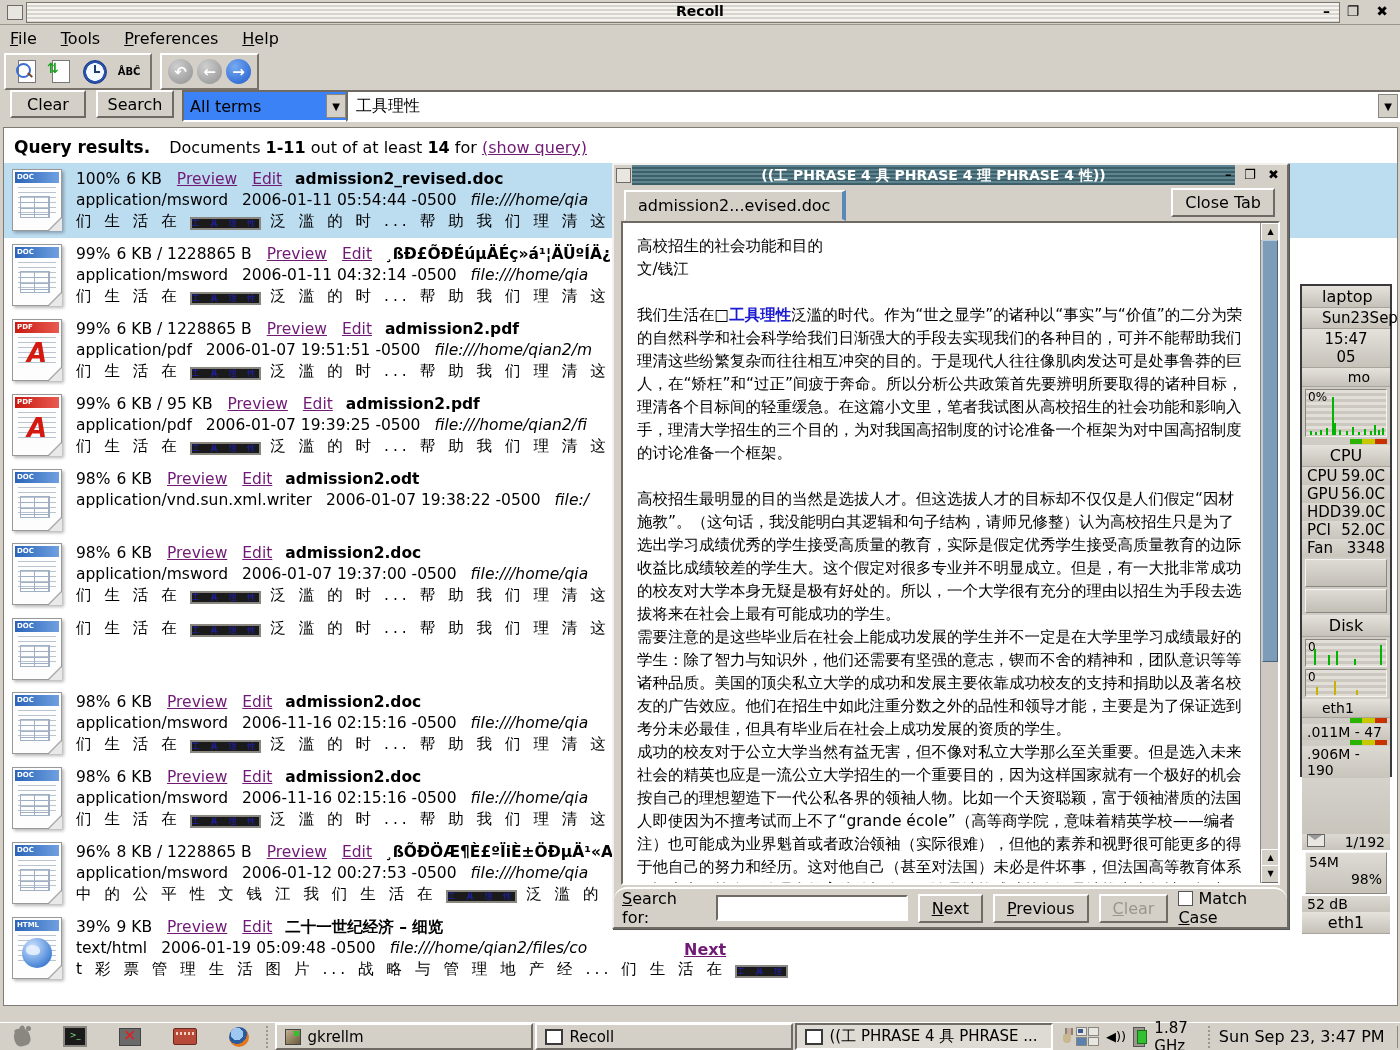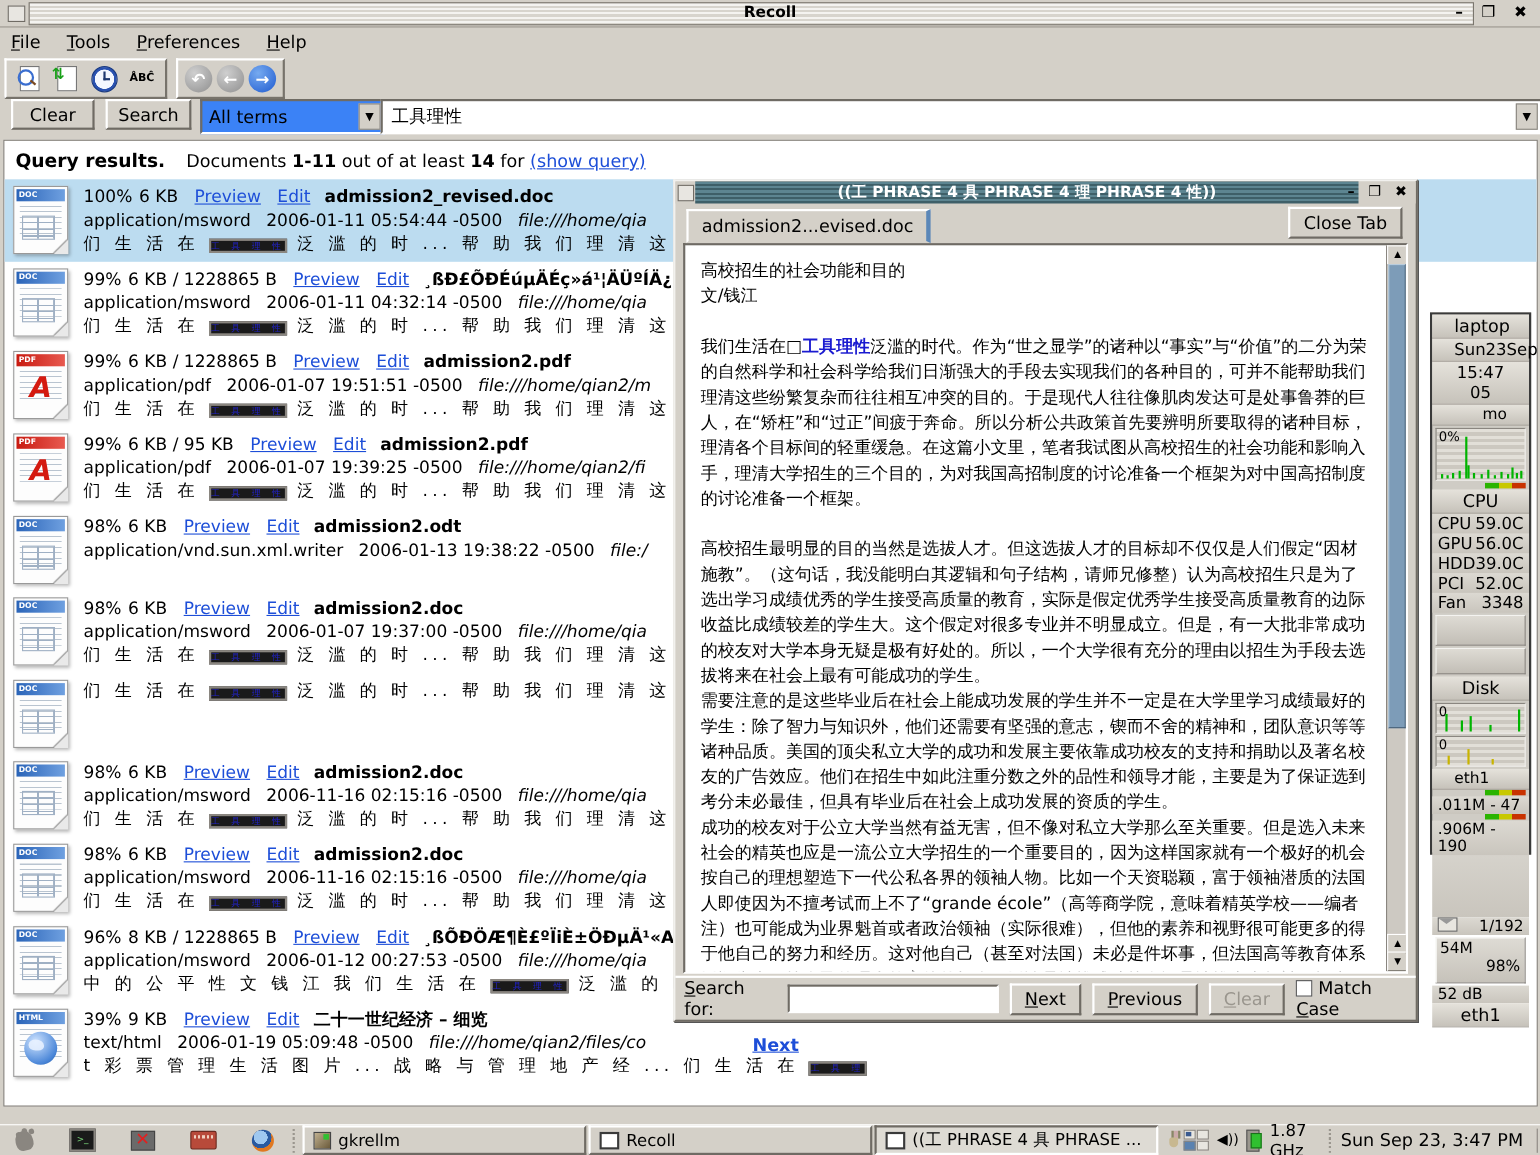--- a/index.html
+++ b/index.html
@@ -37,21 +37,21 @@
   #btn-clear{position:absolute;left:10px;top:0;width:76px;height:28px;}
   #btn-search{position:absolute;left:96px;top:0;width:78px;height:28px;}
   #combo-mode{position:absolute;left:182px;top:0;width:158px;height:28px;background:#3b82f6;border:2px solid;border-color:#6f6b64 #ffffff #ffffff #6f6b64;font-size:16px;display:flex;align-items:center;padding-left:6px;}
   .combo-arrow{position:absolute;right:2px;top:2px;bottom:2px;width:18px;background:#d4d0c8;border:1px solid #8a8680;display:flex;align-items:center;justify-content:center;font-size:10px;}
   #query-box{position:absolute;left:346px;top:0;width:1044px;height:28px;background:#fff;border:2px solid;border-color:#6f6b64 #ffffff #ffffff #6f6b64;font-size:16px;display:flex;align-items:center;padding-left:8px;}
   
   #results-frame{position:absolute;left:3px;top:127px;width:1393px;height:877px;background:#fff;border:1px solid #7f7b74;overflow:hidden;}
   #results-header{padding:9px 10px 6px 10px;font-size:16px;}
   #results-header .qr{font-weight:bold;font-size:17px;margin-right:14px;}
   #results-header b{font-weight:bold;}
-  a.link{color:#1d4ed8;text-decoration:underline;cursor:pointer;}
+  a.link{color:#701a75;text-decoration:underline;cursor:pointer;}
   .row{display:flex;padding:6px 0 6px 8px;}
   .row.selected{background:#bcdcf0;}
   .ficon{width:48px;height:60px;margin-right:14px;flex:none;position:relative;background:#fdfdfd;border:1px solid #999;box-shadow:2px 2px 3px rgba(0,0,0,.28);}
   .ficon::after{content:"";position:absolute;right:-1px;bottom:-1px;border-style:solid;border-width:0 0 13px 13px;border-color:transparent transparent #e9e9e9 transparent;filter:drop-shadow(-1px -1px 0 #aaa);}
   .ficon .bar{position:absolute;top:2px;left:2px;right:2px;height:11px;font-size:7px;color:#fff;font-weight:bold;line-height:11px;padding-left:2px;}
   .icon-doc .bar{background:linear-gradient(90deg,#2a64b8,#6fa0e0);}
   .icon-pdf .bar{background:linear-gradient(90deg,#c81a10,#e85a50);}
   .icon-html .bar{background:linear-gradient(90deg,#2a64b8,#6fa0e0);}
   .ficon .lines{position:absolute;left:5px;right:5px;top:17px;height:26px;background:repeating-linear-gradient(180deg,#b9c4d0 0 1px,transparent 1px 5px);}
   .icon-doc .grid{position:absolute;left:7px;top:26px;width:28px;height:20px;border:1px solid #9fb0c4;background:
@@ -84,21 +84,21 @@
   #pw-tab{position:absolute;left:10px;top:5px;padding:4px 12px;font-size:16px;background:#d4d0c8;border:2px solid;border-color:#ffffff #6f6b64 transparent #ffffff;border-right-color:#5b87b8;border-right-width:4px;}
   #pw-closetab{position:absolute;right:12px;top:3px;padding:3px 12px;font-size:16px;}
   #pw-text{position:absolute;left:7px;right:7px;top:56px;bottom:42px;background:#fff;border:2px solid;border-color:#6f6b64 #ffffff #ffffff #6f6b64;overflow:hidden;}
   #pw-text-inner{position:absolute;left:14px;right:34px;top:12px;font-size:15.5px;line-height:23px;}
   .pline{min-height:23px;}
   .pblank{height:23px;}
   .hl{color:#1a1ad0;font-weight:bold;}
   #pw-scroll{position:absolute;right:0;top:0;bottom:0;width:17px;background:#cdc9c2;border-left:1px solid #8a8680;}
   .sbtn{position:absolute;left:0;width:17px;height:16px;background:#d4d0c8;border:1px solid;border-color:#ffffff #6f6b64 #6f6b64 #ffffff;font-size:8px;text-align:center;line-height:15px;}
   #pw-thumb{position:absolute;left:1px;top:17px;width:14px;height:420px;background:#7d9cb8;border:1px solid;border-color:#b8ccdd #4a637a #4a637a #b8ccdd;}
-  #pw-searchbar{position:absolute;left:0;right:0;bottom:0;height:38px;border-top:2px solid #ffffff;display:flex;align-items:center;gap:10px;padding-left:8px;font-size:16px;}
+  #pw-searchbar{position:absolute;left:0;right:0;bottom:0;height:38px;border-top:2px solid #ffffff;display:flex;align-items:center;gap:10px;padding-left:8px;font-size:16px;border-radius:13px;}
   #pw-searchbar .lbl{display:inline-block;}
   #pw-searchbar .lbl::first-letter{text-decoration:underline;}
   #pw-find{width:180px;height:22px;border:2px solid;border-color:#6f6b64 #ffffff #ffffff #6f6b64;font-size:15px;font-family:inherit;padding:0 4px;}
   .pwbtn{padding:3px 12px;font-size:16px;display:inline-block;}
   .pwbtn::first-letter{text-decoration:underline;}
   .pwbtn.disabled{color:#9a968e;}
   .cb{width:13px;height:13px;background:#fff;border:1px solid #555;display:inline-block;margin-right:5px;vertical-align:-2px;}
   .case-word{display:inline-block;}
   .case-word::first-letter{text-decoration:underline;}
   
@@ -324,21 +324,21 @@
       <div class="grid"></div>
     </div>
     <div class="rbody">
       <div class="l1">
         <span class="pct">98%</span><span class="size">6 KB</span>
         <a class="link">Preview</a>
         <a class="link">Edit</a>
         <span class="fname">admission2.odt</span>
       </div>
       <div class="l2">
-        <span class="mime">application/vnd.sun.xml.writer</span><span class="date">2006-01-13 19:38:22 -0500</span><span class="url">file:/</span>
+        <span class="mime">application/vnd.sun.xml.writer</span><span class="date">2006-01-07 19:38:22 -0500</span><span class="url">file:/</span>
       </div>
 
     </div>
   </div>
 
   <div class="row">
     <div class="ficon icon-doc">
       <div class="bar">DOC</div>
       <div class="lines"></div>
       <div class="grid"></div>

